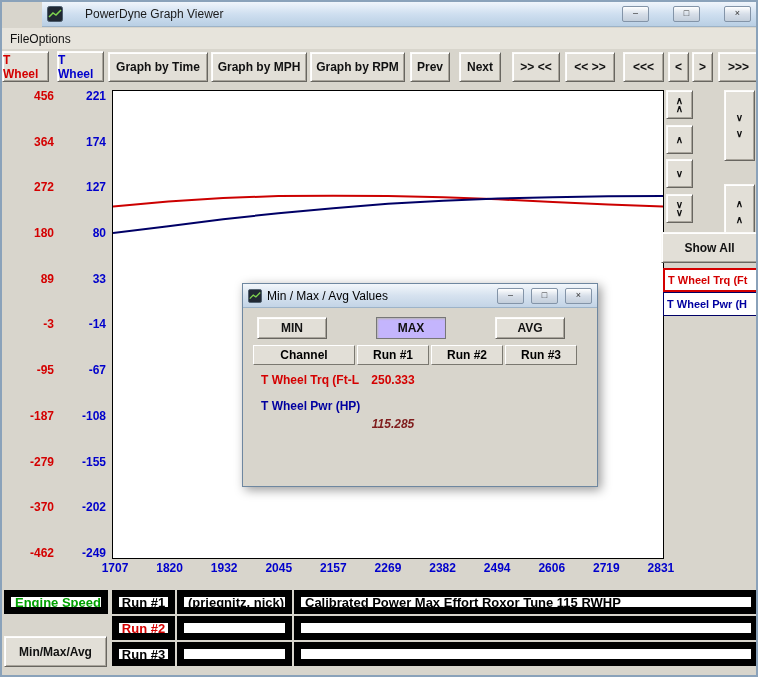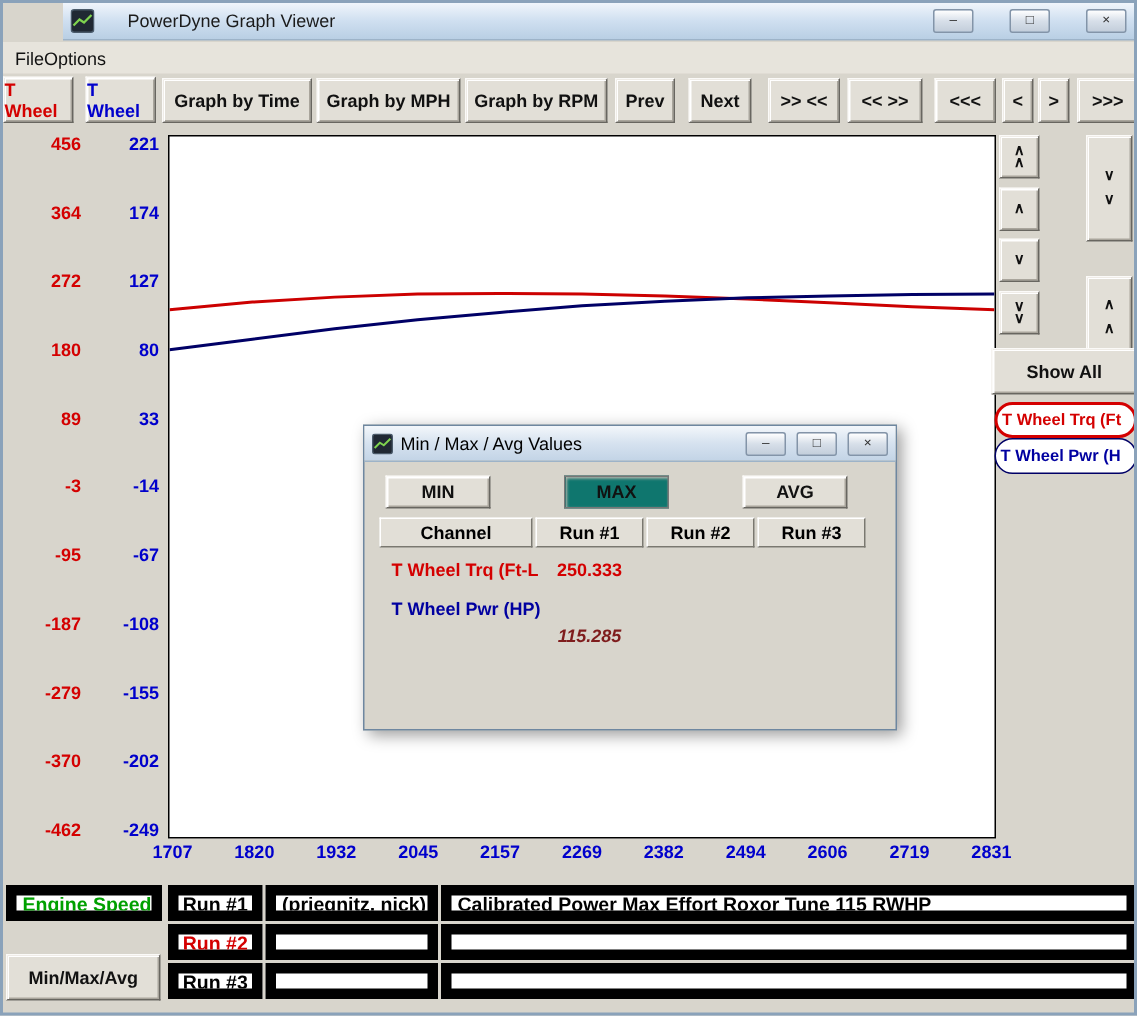--- a/index.html
+++ b/index.html
@@ -22,21 +22,21 @@
   .menubar { position:absolute; left:0; top:26px; right:0; height:21px; background:#e7e4dc;
     font-size:12px; display:flex; align-items:center; padding-left:8px; color:#111; }
   .menu-item { cursor:default; }
 
   
   .btn3d { position:absolute; background:#e2dfd7; border:1px solid;
     border-color:#fbfaf8 #686660 #686660 #fbfaf8;
     box-shadow: inset 1px 1px 0 #ffffff, inset -1px -1px 0 #a9a59c;
     font-weight:bold; font-size:12px; color:#111;
     display:flex; align-items:center; justify-content:center; cursor:default; }
-  .pressed { background:#0f766e; border:1px solid #777; box-shadow: inset 1px 1px 2px #b9b6ae; }
+  .pressed { background:#c4b5fd; border:1px solid #777; box-shadow: inset 1px 1px 2px #b9b6ae; }
   .hdrcell { position:absolute; background:#e2dfd7; border:1px solid;
     border-color:#ffffff #7a7870 #7a7870 #ffffff; font-weight:bold; font-size:12px;
     display:flex; align-items:center; justify-content:center; }
 
   .tab-red { color:var(--red); }
   .tab-blue { color:var(--blue); }
 
   
   .ycol { position:absolute; top:87px; height:471px; display:flex; flex-direction:column; justify-content:space-between; }
   .ycol span { display:block; width:100%; text-align:right; font-weight:bold; font-size:12px; height:14px; line-height:14px; }
@@ -50,21 +50,21 @@
 
   
   .xrow { position:absolute; left:94px; top:559px; width:584px; display:flex; justify-content:space-between; }
   .xrow span { width:38px; text-align:center; font-weight:bold; font-size:12px; color:var(--blue); }
 
   .chev { white-space:pre-line; font-size:10px; line-height:8px; font-weight:bold; }
 
   
   .legend { position:absolute; left:661px; width:95px; height:24px; background:#fff;
     font-size:11px; font-weight:bold; display:flex; align-items:center; padding-left:3px;
-    overflow:hidden; white-space:nowrap;border-radius:12px; }
+    overflow:hidden; white-space:nowrap; }
   .legend.trq { top:266px; border:2px solid var(--red); color:var(--red); }
   .legend.pwr { top:290px; border:1px solid var(--navy); color:#0000a0; }
 
   
   .dialog { position:absolute; left:240px; top:281px; width:356px; height:204px;
     background:#d8d5cc; border:1px solid #6e87a0; box-shadow:3px 3px 10px rgba(0,0,0,.4); }
   .dlg-title { height:24px; background:linear-gradient(#f3f7fb,#d6e2ef 50%,#c3d4e6);
     border-bottom:1px solid #9db3c8; display:flex; align-items:center; gap:5px; padding:0 5px; font-size:12px; }
   .dlg-body { position:relative; height:179px; }
   .dlg-channel { position:absolute; left:18px; font-weight:bold; font-size:12px; }

